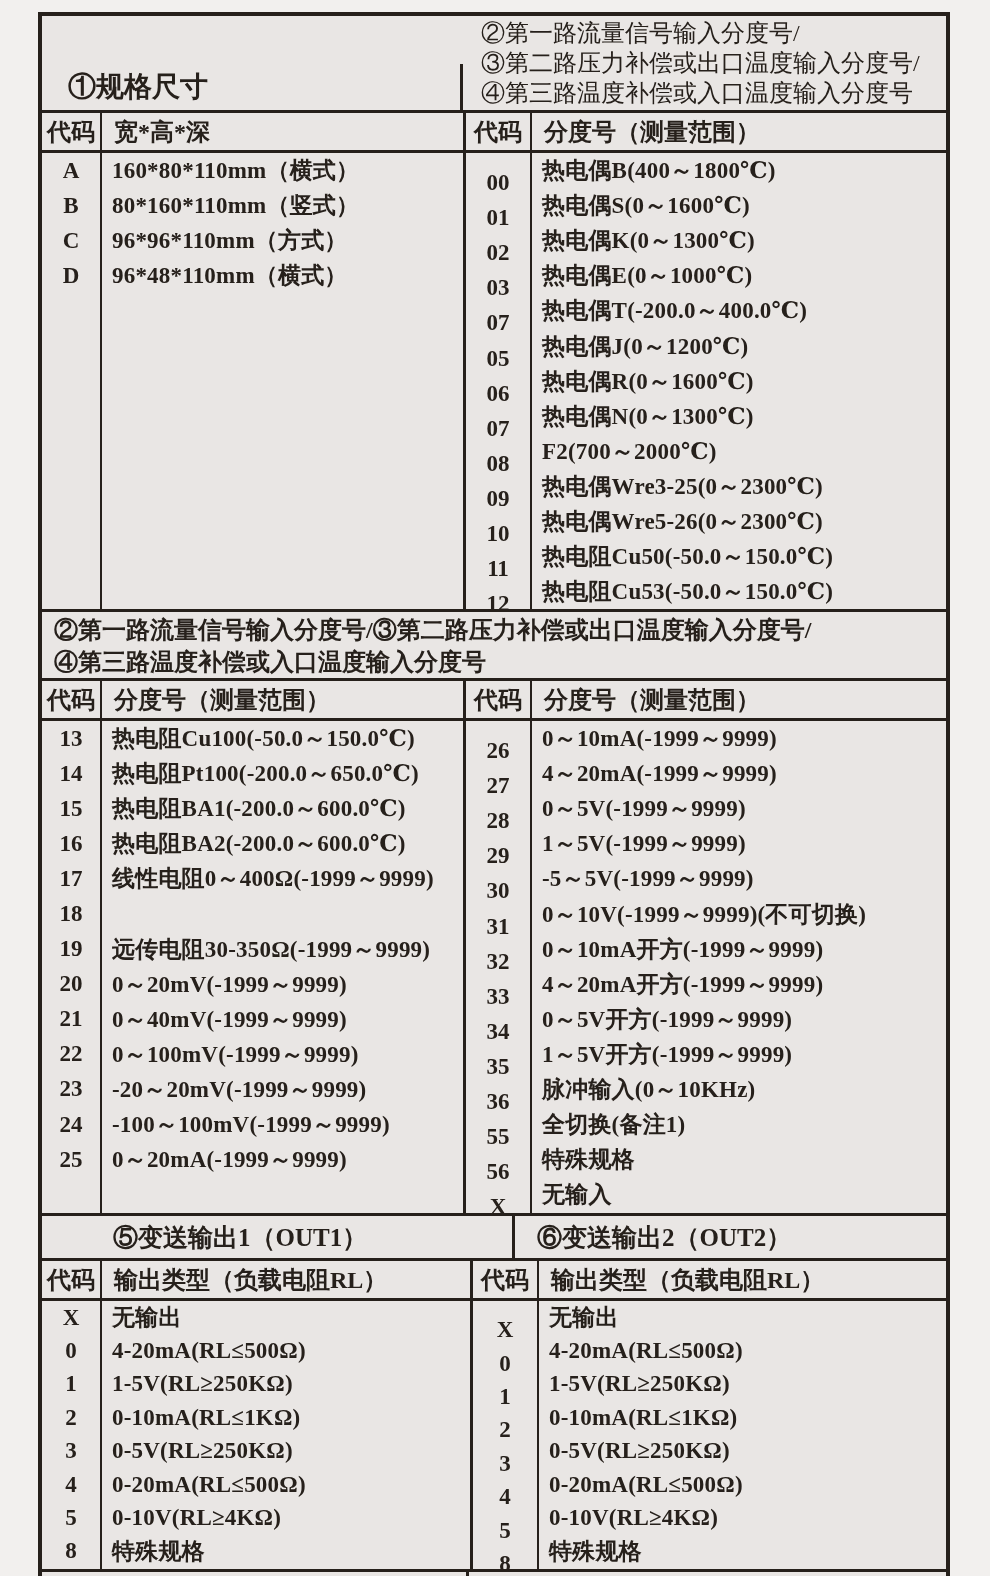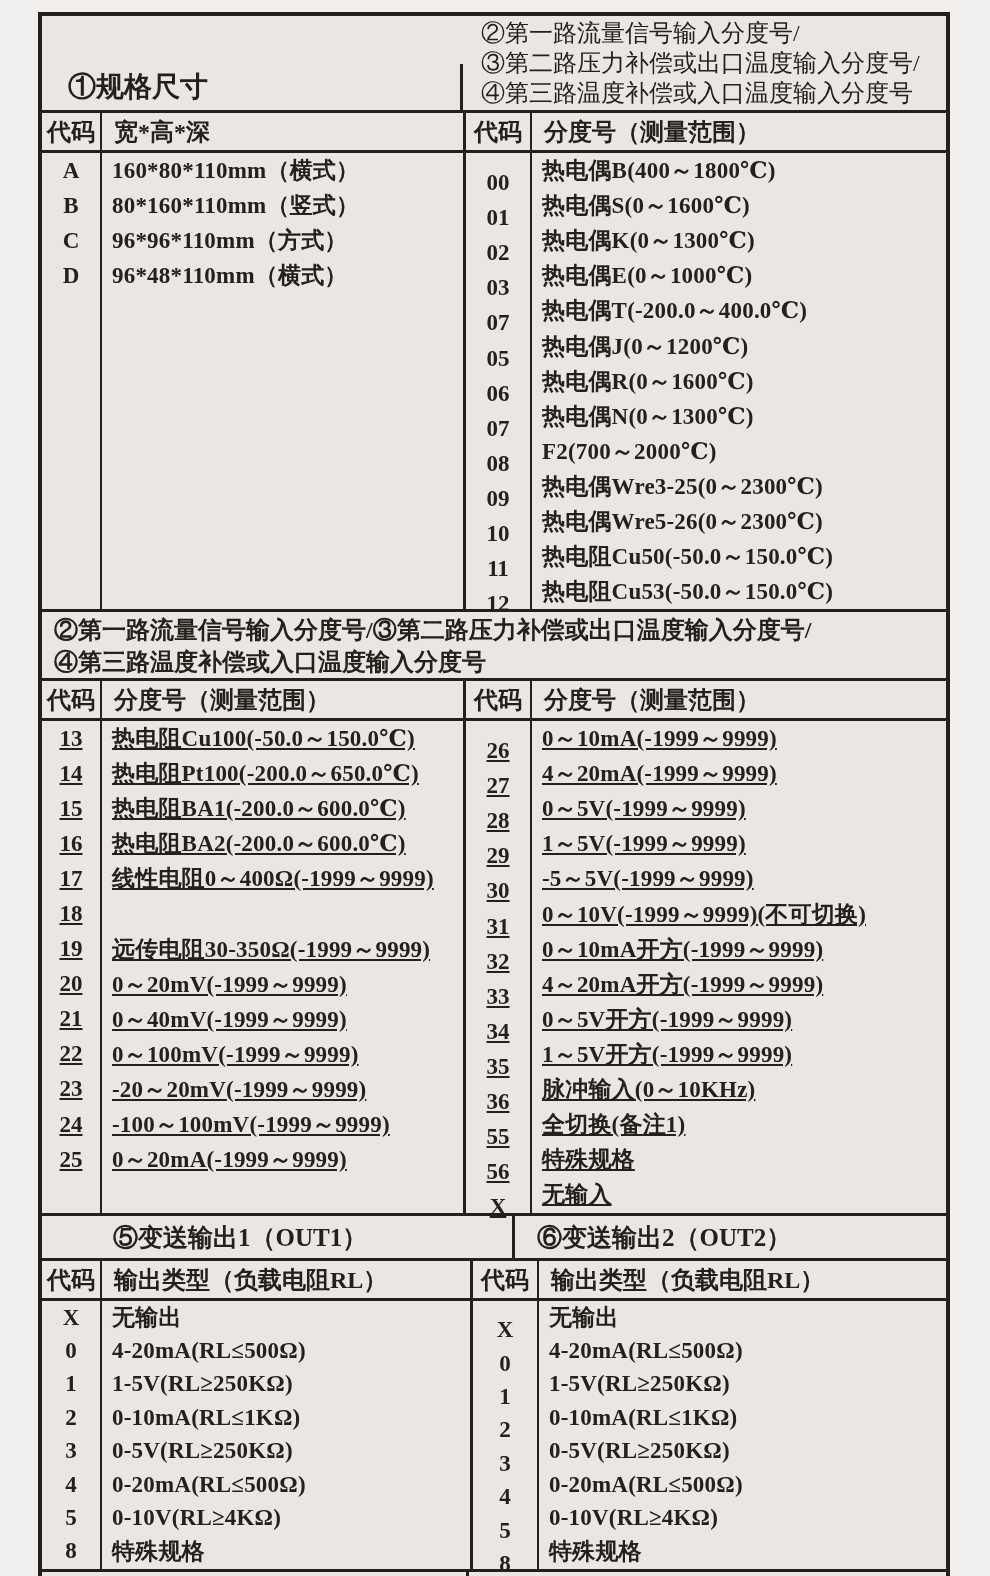--- a/index.html
+++ b/index.html
@@ -41,21 +41,21 @@
   .s1-body{height:456px;}
   .s1-body .trow{height:35.1px;}
   .p-left{width:424px;}
   .p-right{width:480px;}
   
   .s2-title{
     height:66px;display:flex;flex-direction:column;justify-content:flex-end;
     padding-left:12px;box-sizing:border-box;font-weight:bold;font-size:24px;line-height:32px;
   }
   .s2-body{height:492px;}
-  .s2-body .trow{height:35.1px;text-decoration:underline;}
+  .s2-body .trow{height:35.1px;}
   
   .s3-titles{display:flex;height:42px;margin-left:45px;}
   .s3-title-left{
     width:428px;border-right:3px solid #26201b;display:flex;align-items:center;
     padding-left:26px;box-sizing:border-box;font-weight:bold;font-size:25px;
   }
   .s3-title-right{
     flex:1;display:flex;align-items:center;padding-left:22px;box-sizing:border-box;
     font-weight:bold;font-size:25px;
   }

